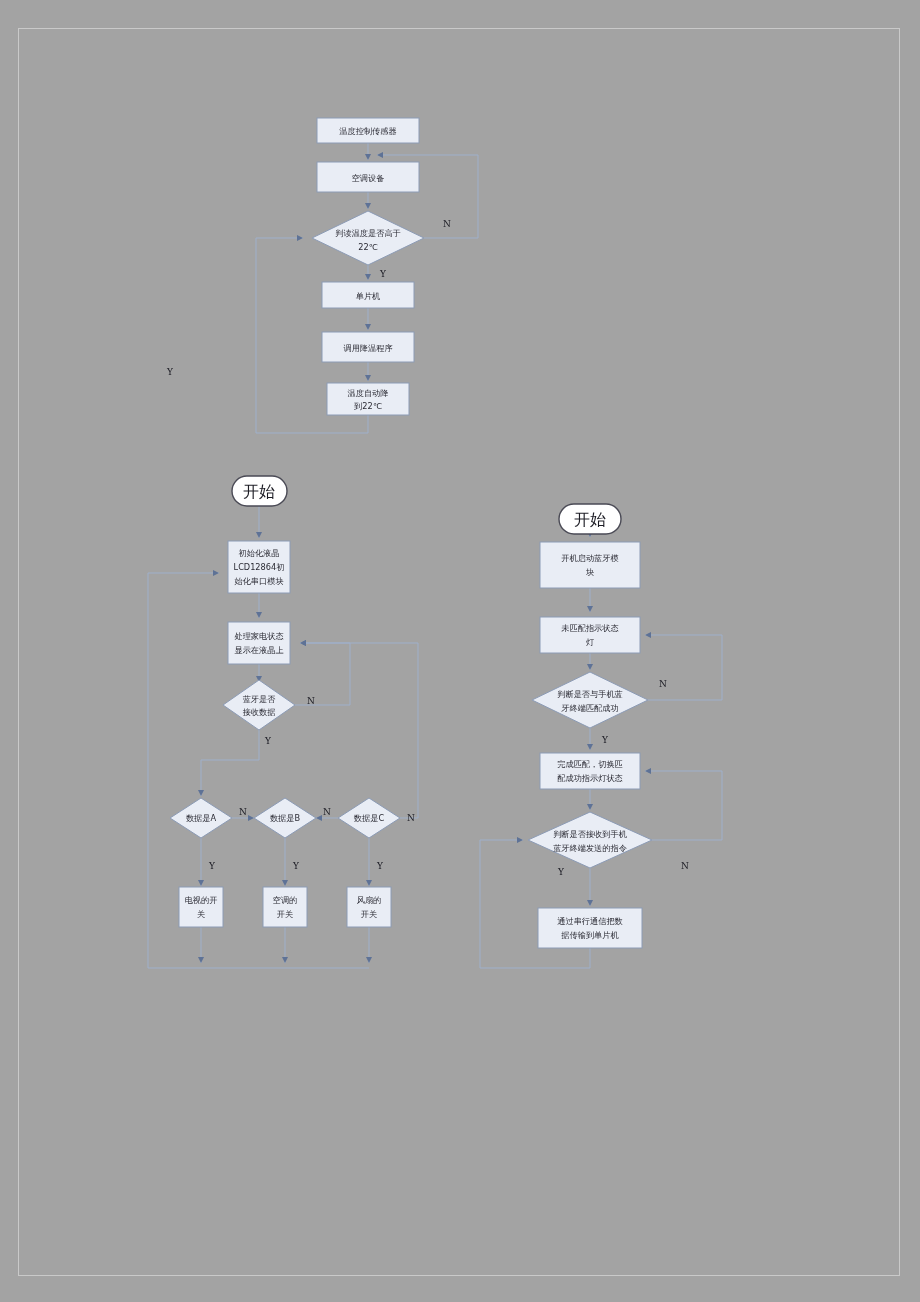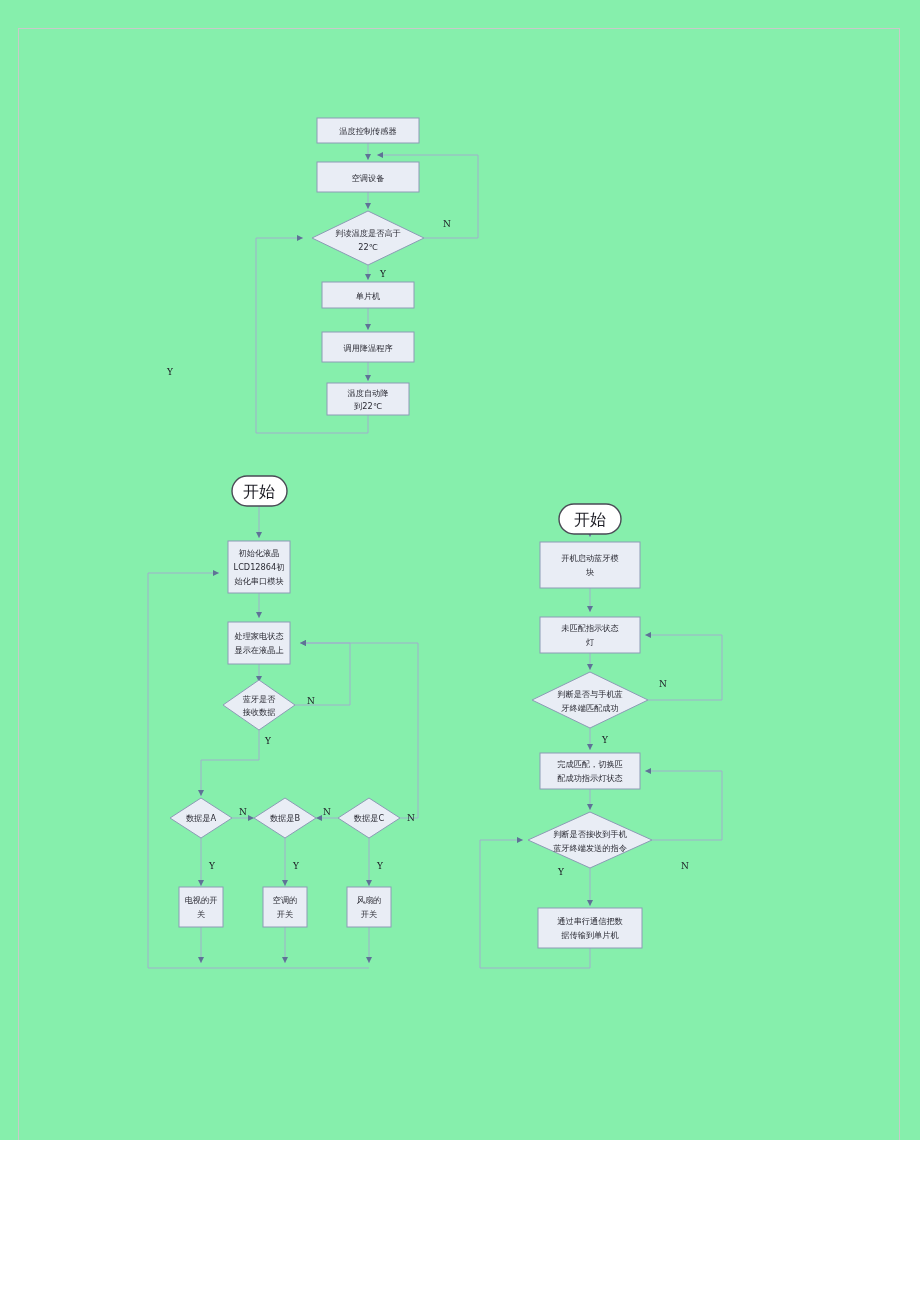--- a/index.html
+++ b/index.html
@@ -7,22 +7,22 @@
     margin: 0;
     padding: 0;
     background: #ffffff;
   }
   body {
     font-family: "DejaVu Sans", "Liberation Sans", sans-serif;
   }
   #page {
     position: relative;
     width: 920px;
-    height: 1140px;
-    background: #86efac;
+    height: 1302px;
+    background: #a3a3a3;
     overflow: hidden;
   }
   .page-border {
     position: absolute;
     left: 18px;
     top: 28px;
     width: 882px;
     height: 1248px;
     border: 1px solid #c9c9c9;
     box-sizing: border-box;

